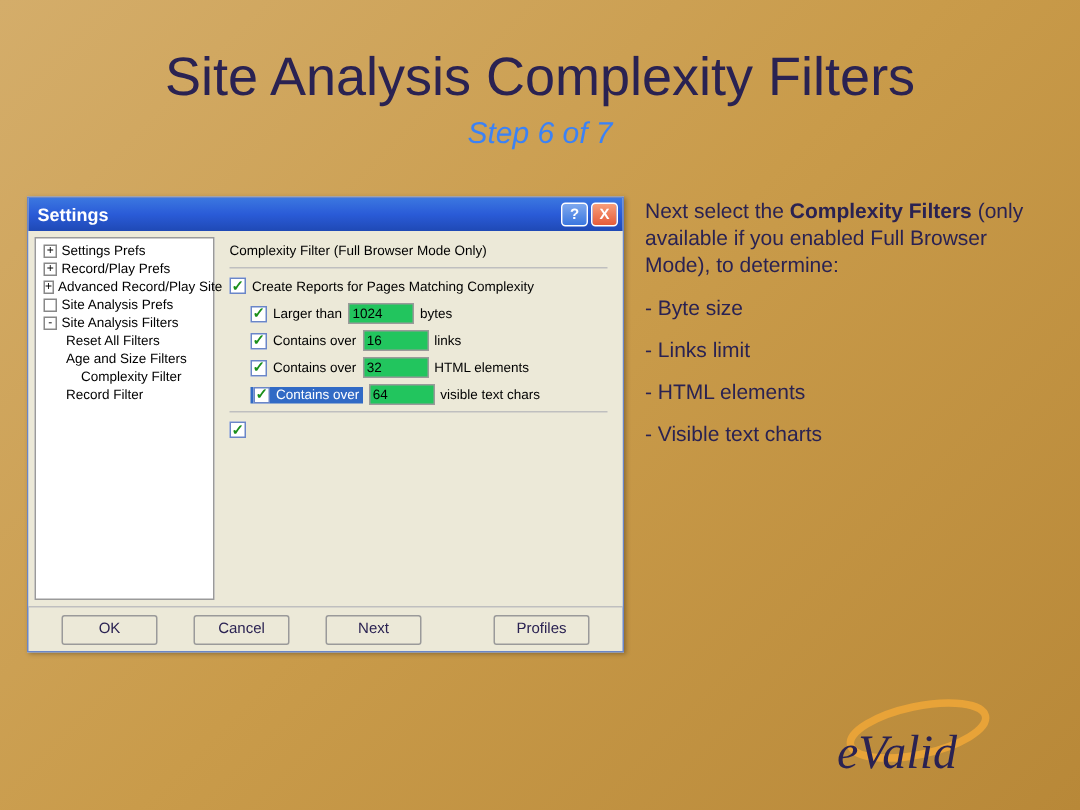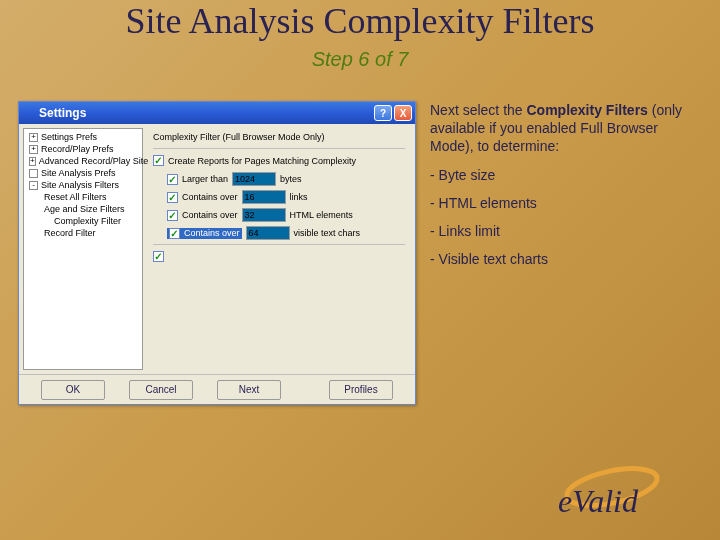--- a/index.html
+++ b/index.html
@@ -6,33 +6,34 @@
   body {
     width: 720px;
     height: 540px;
     background: linear-gradient(135deg, #d4ad6a 0%, #c99b4a 50%, #b88838 100%);
     font-family: Verdana, Arial, sans-serif;
     color: #2a2252;
     overflow: hidden;
     position: relative;
   }
   .slide-title {
-    font-family: Liberation Serif, serif;
+    font-family: Liberation Sans, sans-serif;
     font-size: 36px;
     text-align: center;
+    padding-top: 30px;
     color: #2a2252;
     font-weight: normal;
   }
   .slide-subtitle {
     font-family: Verdana, sans-serif;
     font-style: italic;
     font-size: 20px;
     text-align: center;
     margin-top: 6px;
-    color: #4d7c0f;
+    color: #3b82f6;
   }
   .content-row {
     display: flex;
     margin-top: 30px;
     padding: 0 18px 0 18px;
     gap: 14px;
   }
   .settings-window {
     width: 398px;
     height: 304px;
@@ -42,21 +43,21 @@
     font-size: 10px;
     display: flex;
     flex-direction: column;
     box-shadow: 1px 1px 3px rgba(0,0,0,0.3);
   }
   .titlebar {
     height: 22px;
     background: linear-gradient(to bottom, #3b77e0 0%, #2a5bd7 50%, #1f49b5 100%);
     display: flex;
     align-items: center;
-    padding: 0 3px 0 20px;
+    padding: 0 3px 0 6px;
     color: #fff;
     font-weight: bold;
     font-size: 12px;
   }
   .titlebar-text { flex: 1; }
   .titlebar-btn {
     width: 18px;
     height: 16px;
     background: linear-gradient(to bottom, #f89e7a, #e55c3a);
     border: 1px solid #fff;
@@ -137,21 +138,21 @@
     display: inline-flex;
     align-items: center;
     justify-content: center;
     font-size: 10px;
     color: #1a8f1a;
     font-weight: bold;
   }
   .num-input {
     width: 44px;
     height: 14px;
-    background: #0369a1;
+    background: #22c55e;
     border: 1px solid #9a9a9a;
     font-size: 9px;
     padding: 0 2px;
     display: inline-flex;
     align-items: center;
   }
   .sel-row {
     background: #316ac5;
     color: #fff;
     display: inline-flex;
@@ -298,22 +299,22 @@
       <div class="dlg-btn">Next</div>
       <div class="dlg-btn profiles">Profiles</div>
     </div>
   </div>
 
   <div class="right-text">
     <p>
       <span>Next select the </span><b>Complexity Filters</b><span> (only available if you enabled Full Browser Mode), to determine:</span>
     </p>
     <p>- Byte size</p>
+    <p>- Links limit</p>
     <p>- HTML elements</p>
-    <p>- Links limit</p>
     <p>- Visible text charts</p>
   </div>
 </div>
 
 <svg class="logo" viewBox="0 0 130 66">
   <ellipse cx="62" cy="27" rx="46" ry="16" fill="none" stroke="#e8a338" stroke-width="5" transform="rotate(-12 62 27)"></ellipse>
   <text x="8" y="52" font-family="Georgia, serif" font-size="32" font-style="italic" fill="#2a2252">eValid</text>
 </svg>
 
 </body></html>

